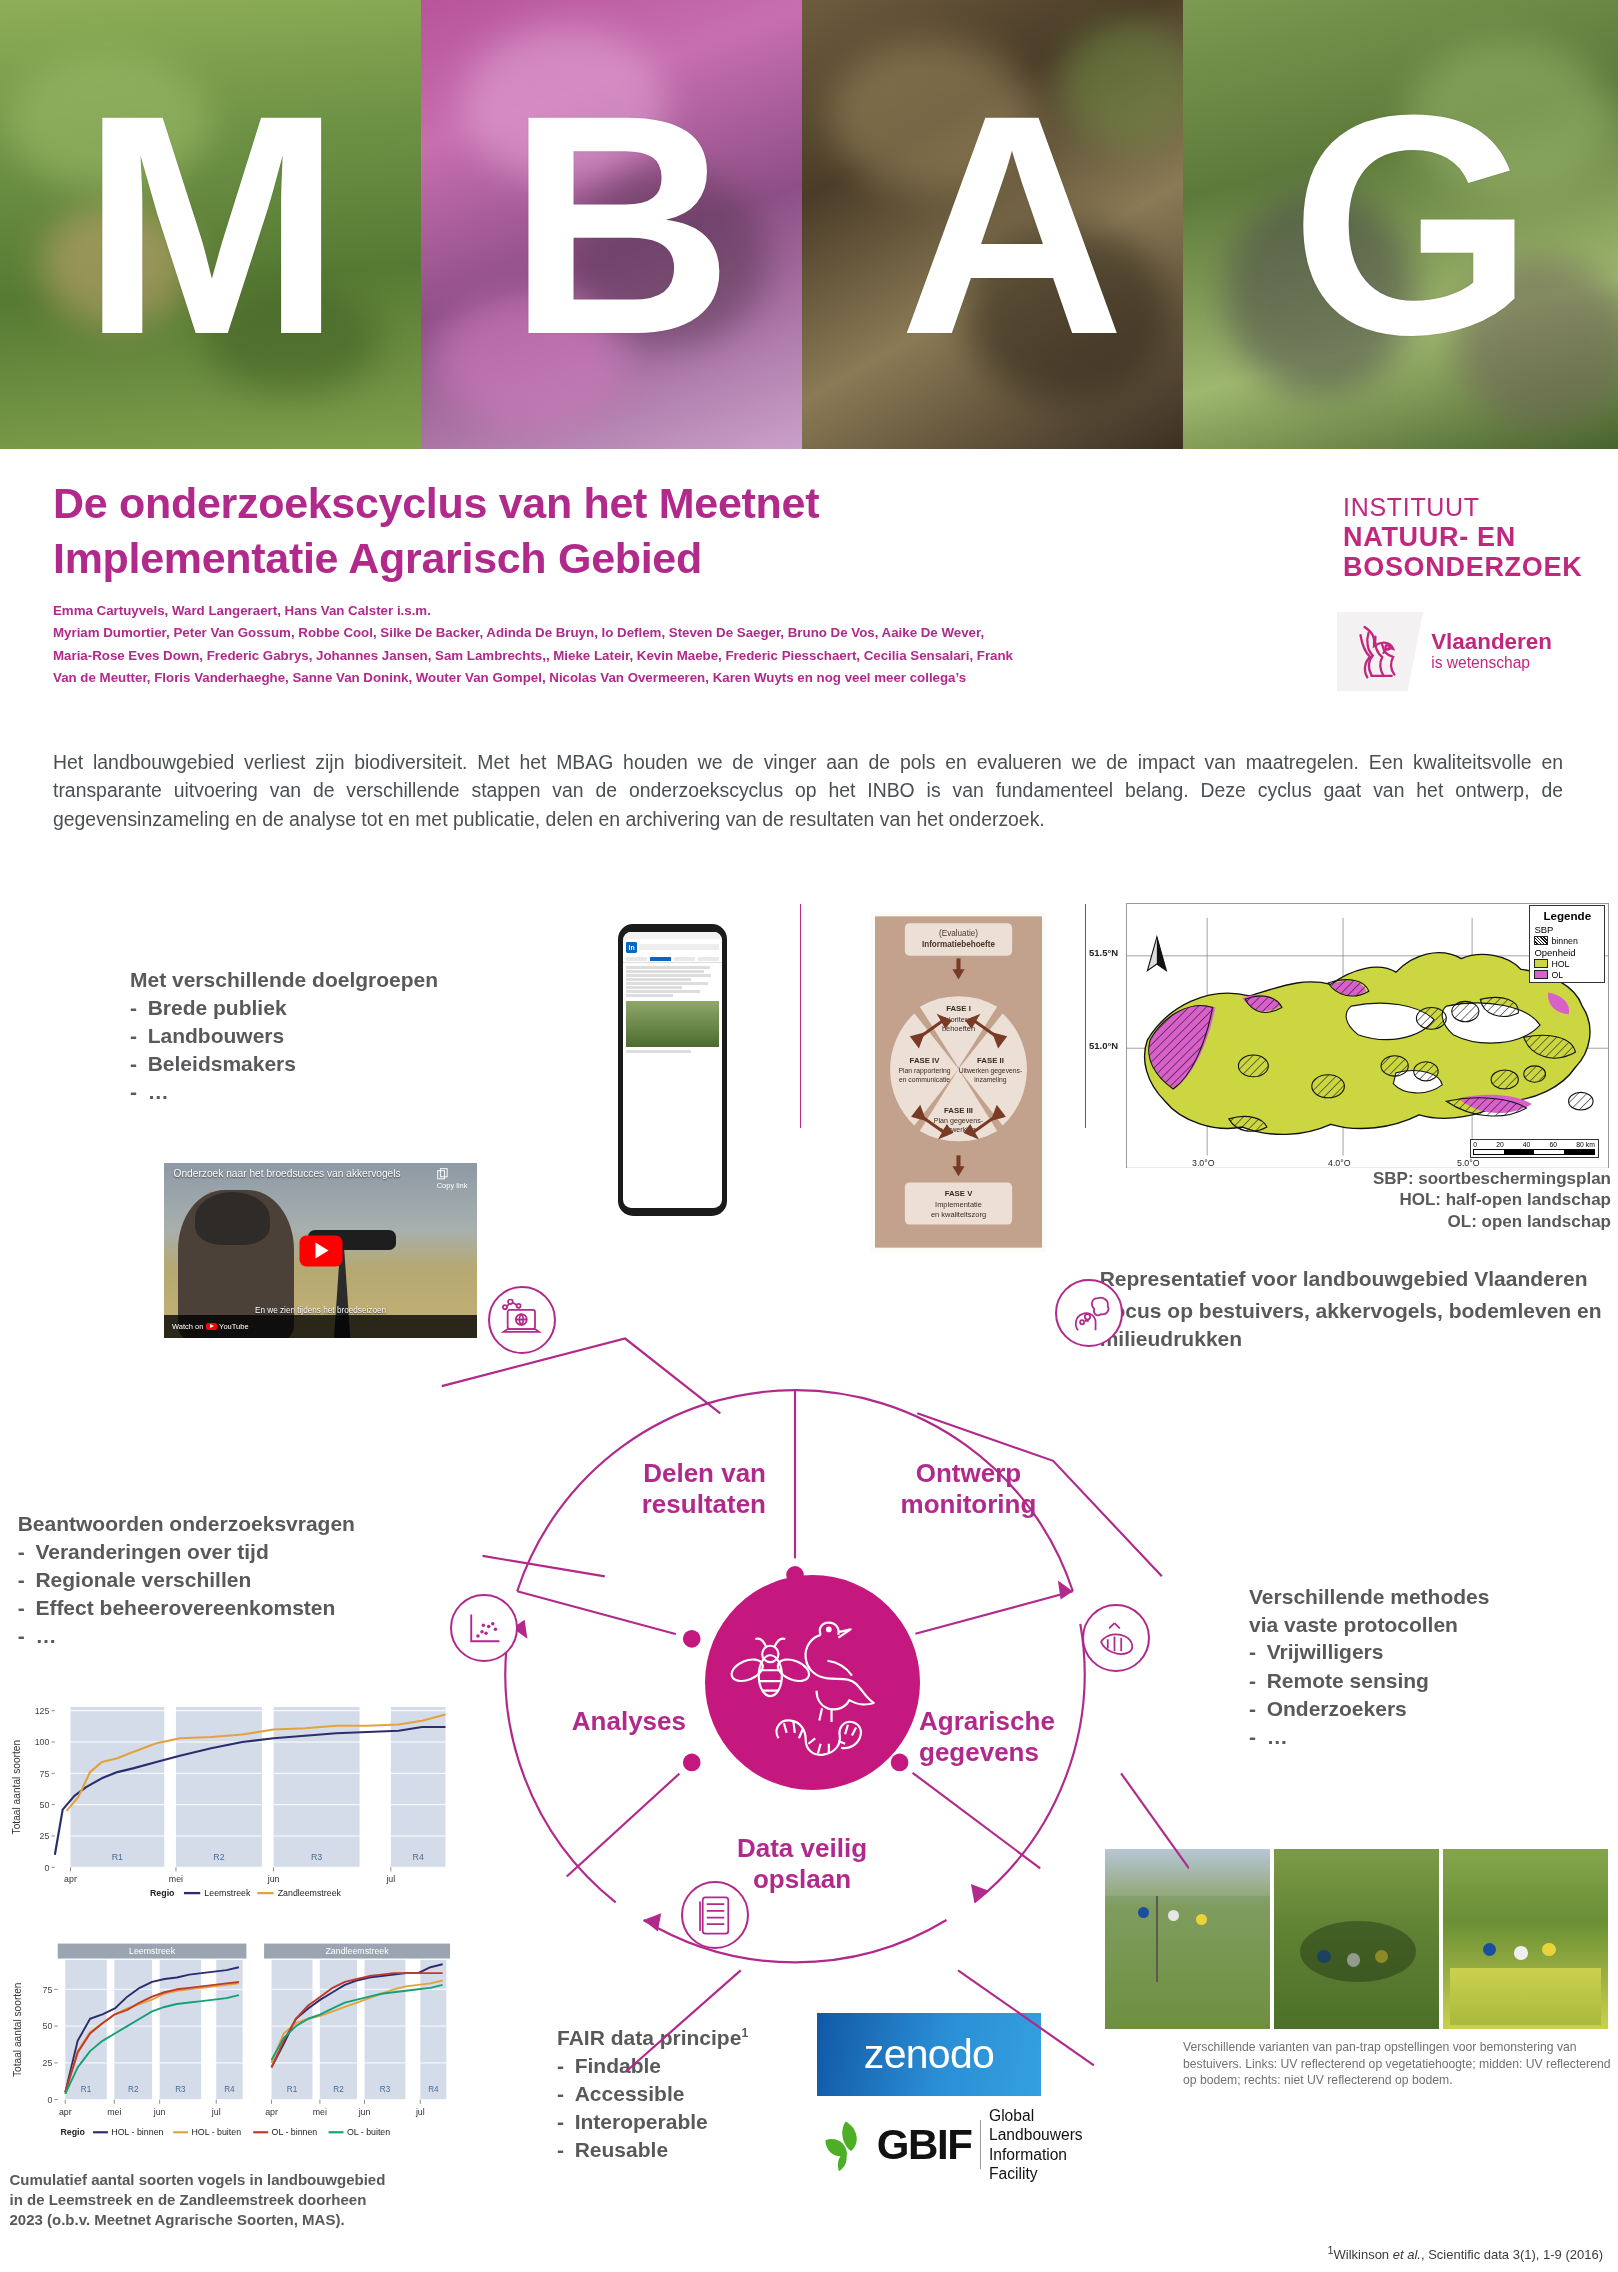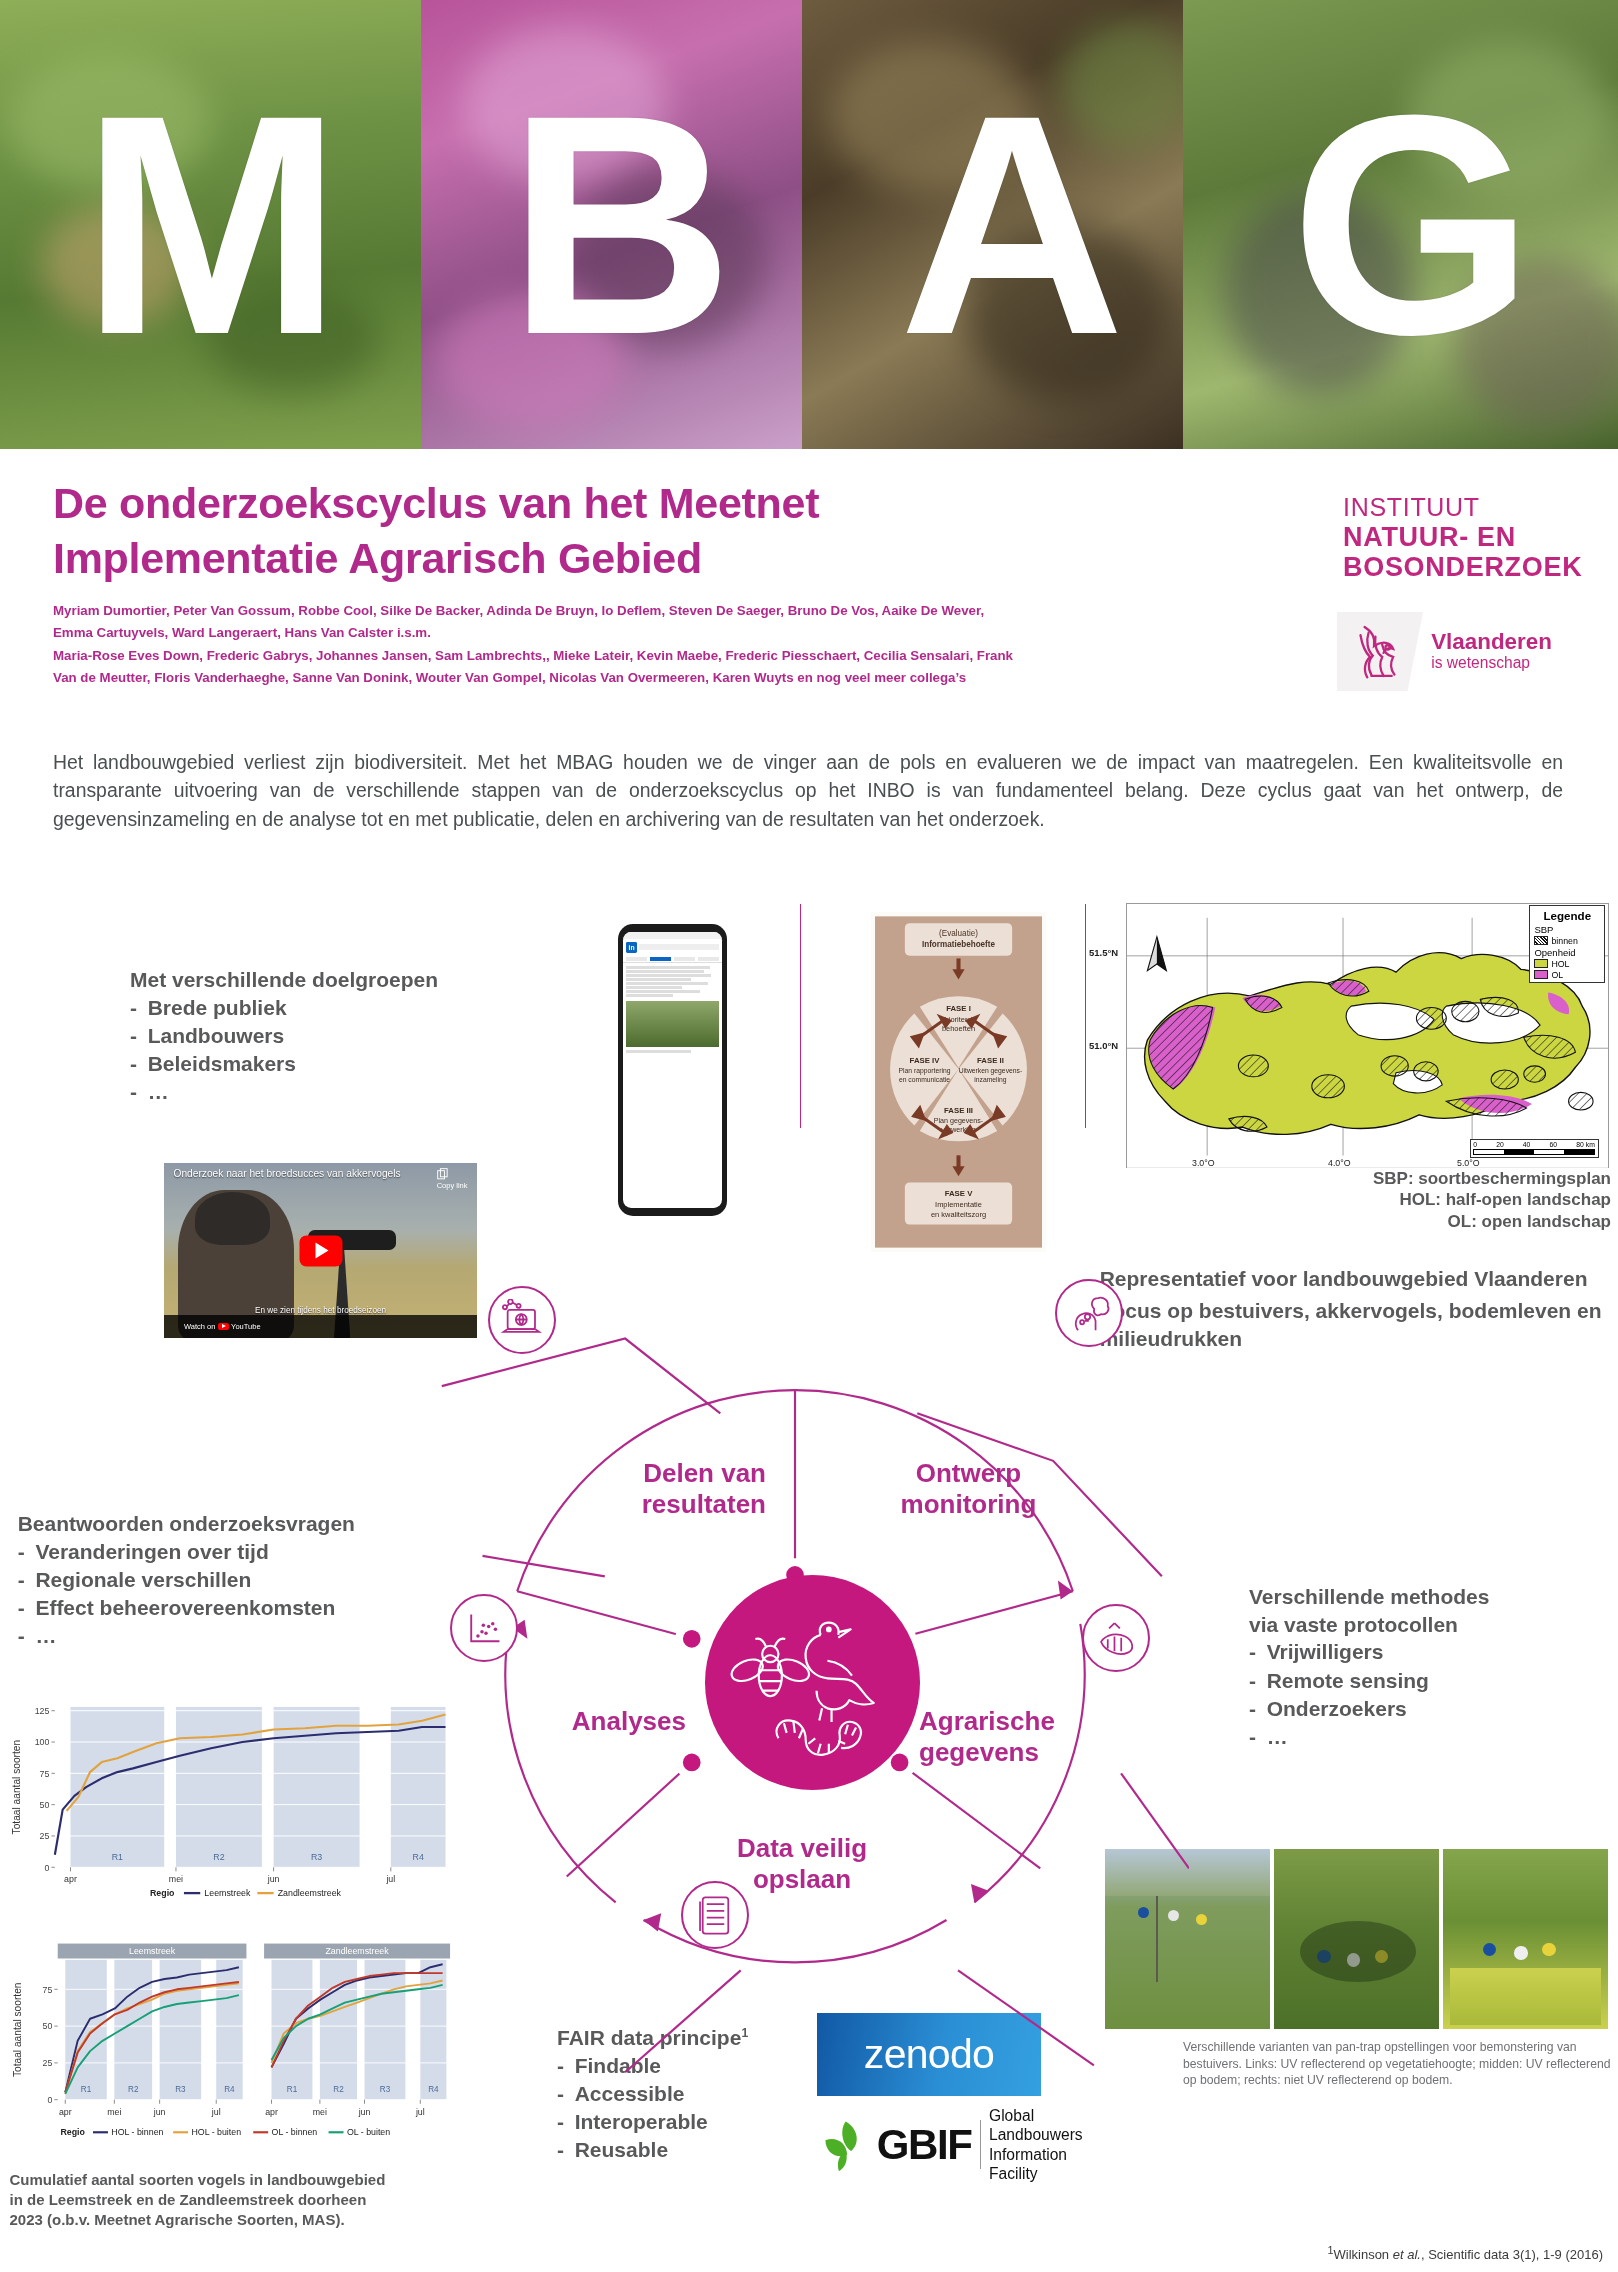--- a/index.html
+++ b/index.html
@@ -86,21 +86,21 @@
 
   .video { position:absolute; left:164px; top:1163px; width:313px; height:175px; overflow:hidden;
            background:linear-gradient(180deg,#8d99a6 0%,#a8b0ae 38%,#b5a872 60%,#c4b274 100%); }
   .video-title { position:absolute; left:9.5px; top:5.4px; color:#fff; font-size:10.2px; text-shadow:0 0.7px 1.4px rgba(0,0,0,.6); }
   .copylink { position:absolute; right:9.5px; top:5.4px; color:#fff; font-size:7.5px; text-align:center; }
   .yt-play { position:absolute; left:50%; top:50%; transform:translate(-50%,-50%);
              width:43px; height:31px; background:#ff0000; border-radius:6.8px;
              display:flex; align-items:center; justify-content:center; }
   .yt-play::after { content:""; border-left:13.6px solid #fff; border-top:8.2px solid transparent; border-bottom:8.2px solid transparent; margin-left:2.7px; }
   .video-bar { position:absolute; left:0; bottom:0; width:100%; height:23px; background:rgba(0,0,0,.78);
-               display:flex; align-items:center; color:#fff; font-size:7.5px; padding:0 20px; }
+               display:flex; align-items:center; color:#fff; font-size:7.5px; padding:0 8px; }
   .yt-badge { display:inline-flex; align-items:center; gap:2px; margin-left:2.7px; }
   .yt-badge .pill { width:11px; height:7.5px; background:#ff0000; border-radius:2px; display:inline-block; position:relative; }
   .yt-badge .pill::after { content:""; position:absolute; left:4.1px; top:1.7px; border-left:4.1px solid #fff; border-top:2px solid transparent; border-bottom:2px solid transparent; }
   .video-caption { position:absolute; left:0; bottom:23px; width:100%; text-align:center; color:#fff; font-size:8.2px; text-shadow:0 0.7px 1.4px rgba(0,0,0,.8); }
 
   
   .fase { position:absolute; left:871px; top:912px; width:175px; height:340px; background:#fdfbf7; padding:4.1px; }
 
   
   .mapbox { position:absolute; left:1126px; top:903px; width:483px; height:265px; background:#fff; border:0.7px solid #9a9a9a; }
@@ -177,22 +177,22 @@
       <span>B</span>
       <span>A</span>
       <span>G</span>
     </div>
   </div>
 
   <div class="title-block">
     <div class="ptitle">De onderzoekscyclus van het Meetnet</div>
     <div class="ptitle">Implementatie Agrarisch Gebied</div>
     <div class="authors">
+      <div>Emma Cartuyvels, Ward Langeraert, Hans Van Calster i.s.m.</div>
       <div>Myriam Dumortier, Peter Van Gossum, Robbe Cool, Silke De Backer, Adinda De Bruyn, Io Deflem, Steven De Saeger, Bruno De Vos, Aaike De Wever,</div>
-      <div>Emma Cartuyvels, Ward Langeraert, Hans Van Calster i.s.m.</div>
       <div>Maria-Rose Eves Down, Frederic Gabrys, Johannes Jansen, Sam Lambrechts,, Mieke Lateir, Kevin Maebe, Frederic Piesschaert, Cecilia Sensalari, Frank</div>
       <div>Van de Meutter, Floris Vanderhaeghe, Sanne Van Donink, Wouter Van Gompel, Nicolas Van Overmeeren, Karen Wuyts en nog veel meer collega’s</div>
     </div>
   </div>
 
   <div class="inbo-logo">
     <div class="inbo-line inbo-l1">INSTITUUT</div>
     <div class="inbo-line inbo-l2">NATUUR- EN</div>
     <div class="inbo-line inbo-l3">BOSONDERZOEK</div>
   </div>

